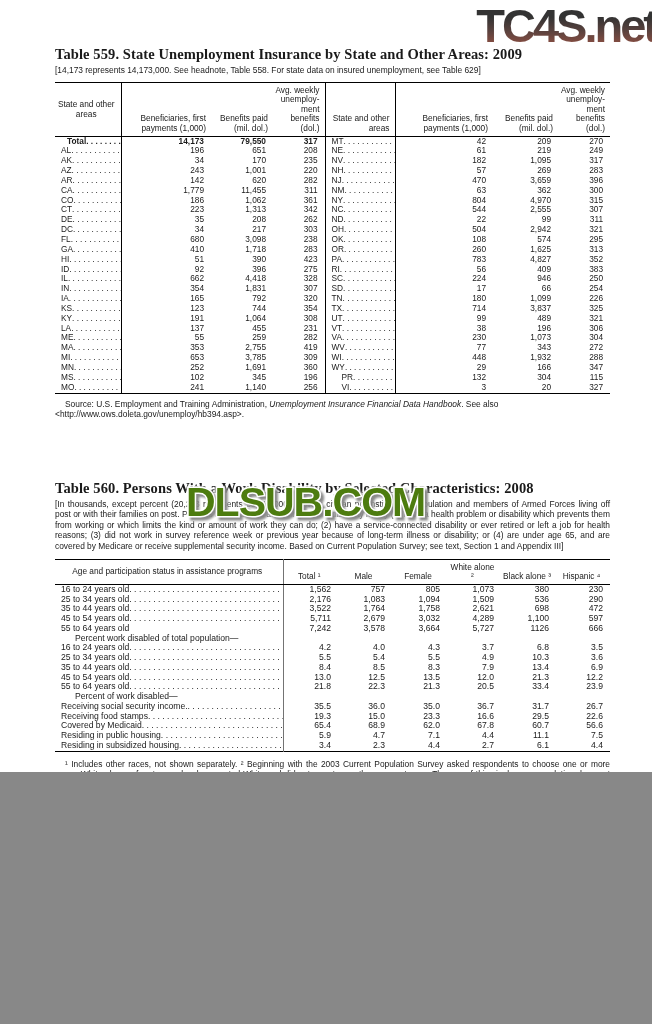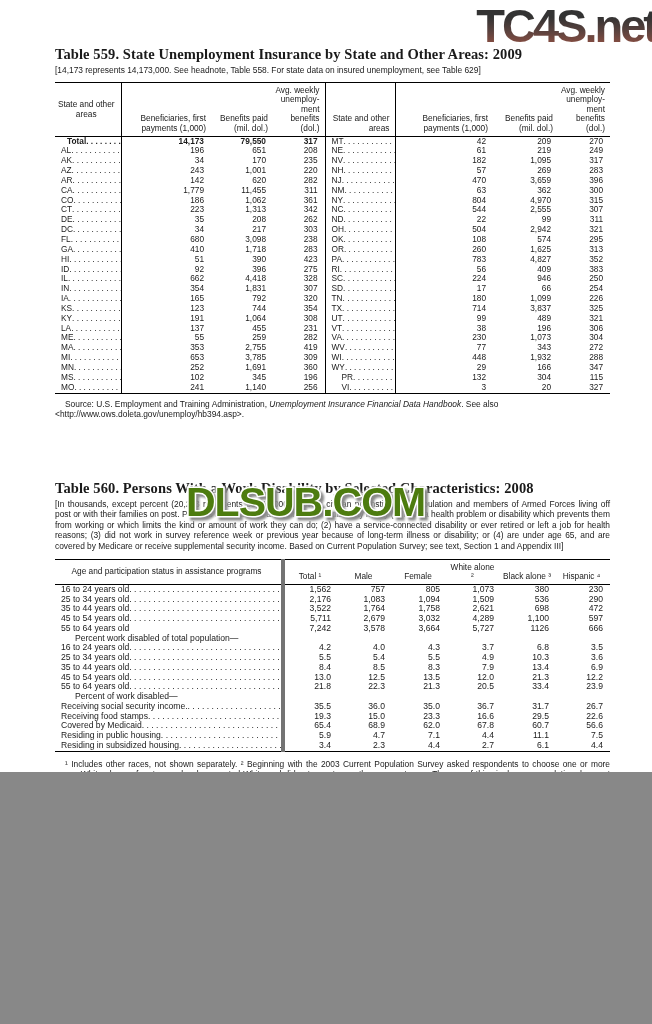--- a/index.html
+++ b/index.html
@@ -43,21 +43,21 @@
   #t559 td:nth-child(1),#t559 td:nth-child(4),#t559 td:nth-child(5){border-right:1px solid #000;}
 
   
   #t560{margin-top:7px;}
   #t560 td{font-size:8.6px;line-height:9.75px;height:9.75px;}
   #t560 td.stub{padding-left:6px;}
   #t560 td.stub.b{padding-left:12px;}
   #t560 td.stub.h{padding-left:20px;}
   #t560 th:nth-child(1){text-align:center;vertical-align:middle;}
   #t560 th:nth-child(n+2){vertical-align:bottom;}
-  #t560 th:nth-child(1),#t560 td:nth-child(1){border-right:4px solid #737373;}
+  #t560 th:nth-child(1),#t560 td:nth-child(1){border-right:1px solid #737373;}
 
   
   .footer-left{position:absolute;left:55px;top:949px;font-size:11.5px;color:#222;}
   .footer-left .pg{margin-right:12px;}
   .credit{position:absolute;top:969px;right:58px;font-size:9px;color:#222;}
 
   
   .wm{position:absolute;font-weight:700;white-space:nowrap;pointer-events:none;}
   .wm-top{top:-2px;right:-4px;font-size:47px;letter-spacing:-3px;
           background:linear-gradient(#333 35%,#5a423e 60%,#8a4e42 85%);

